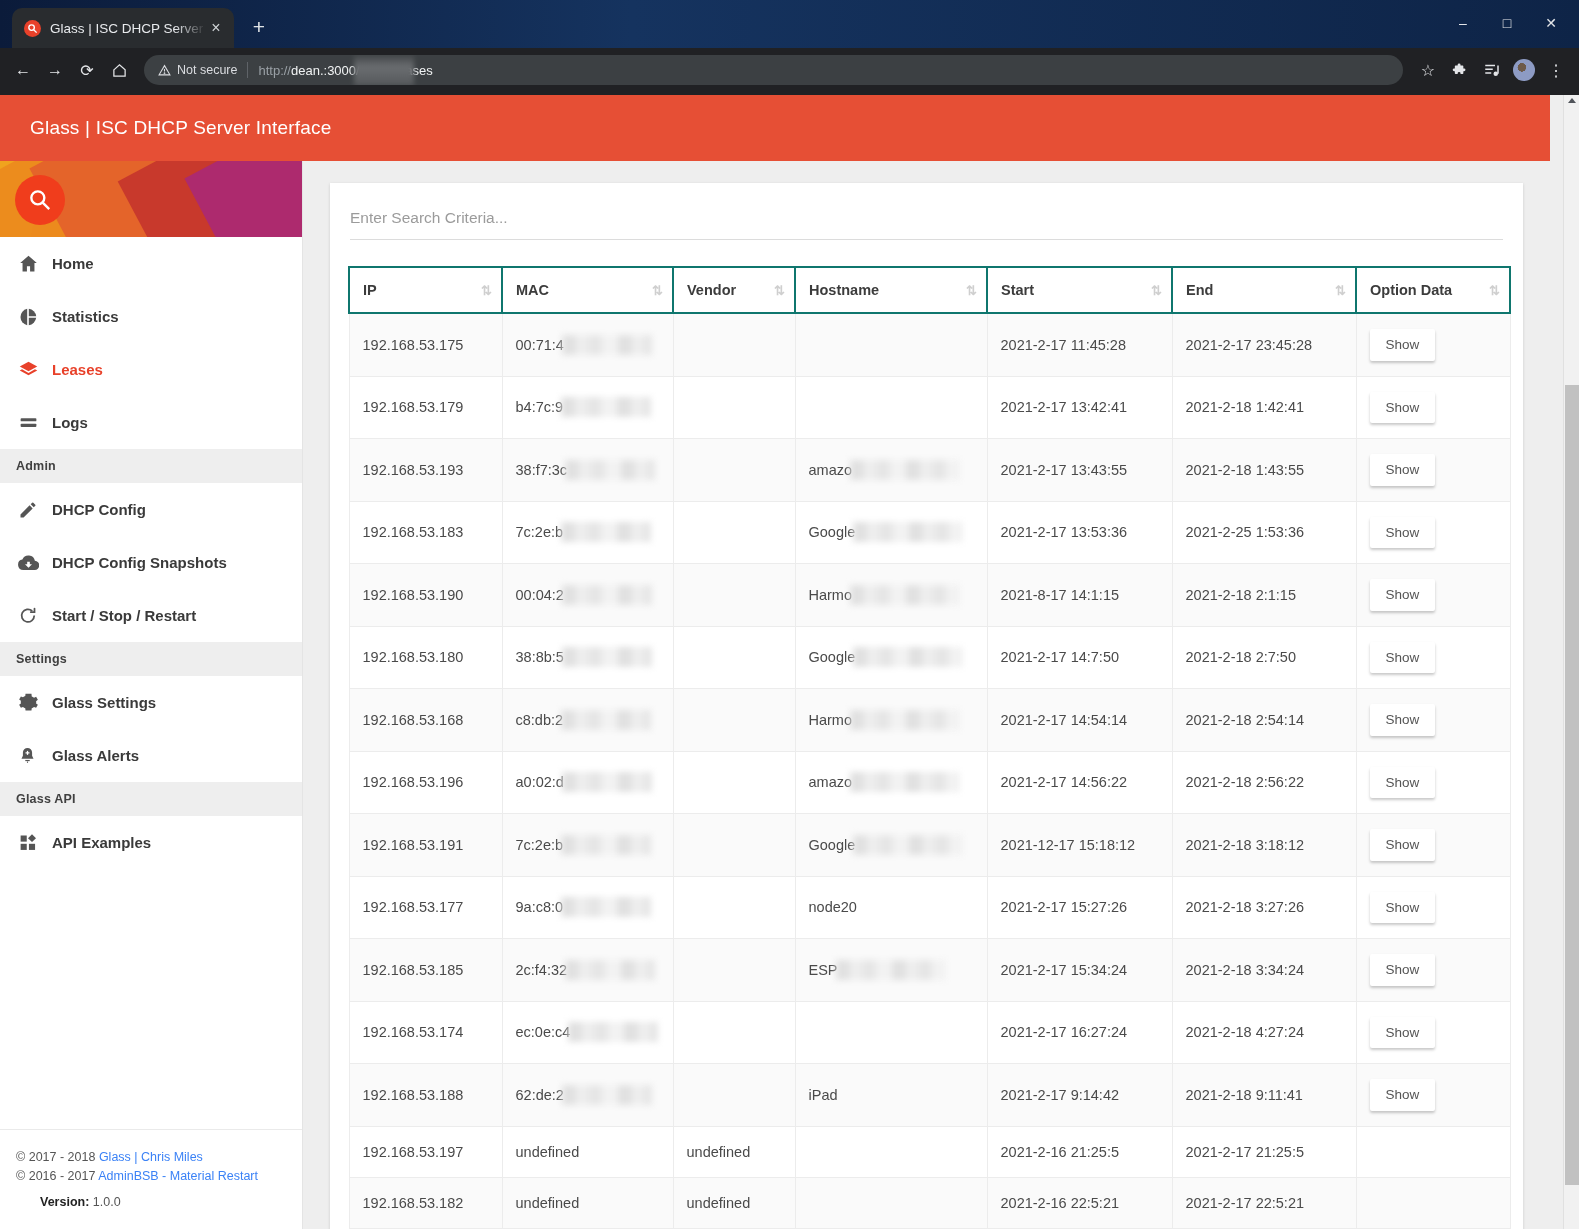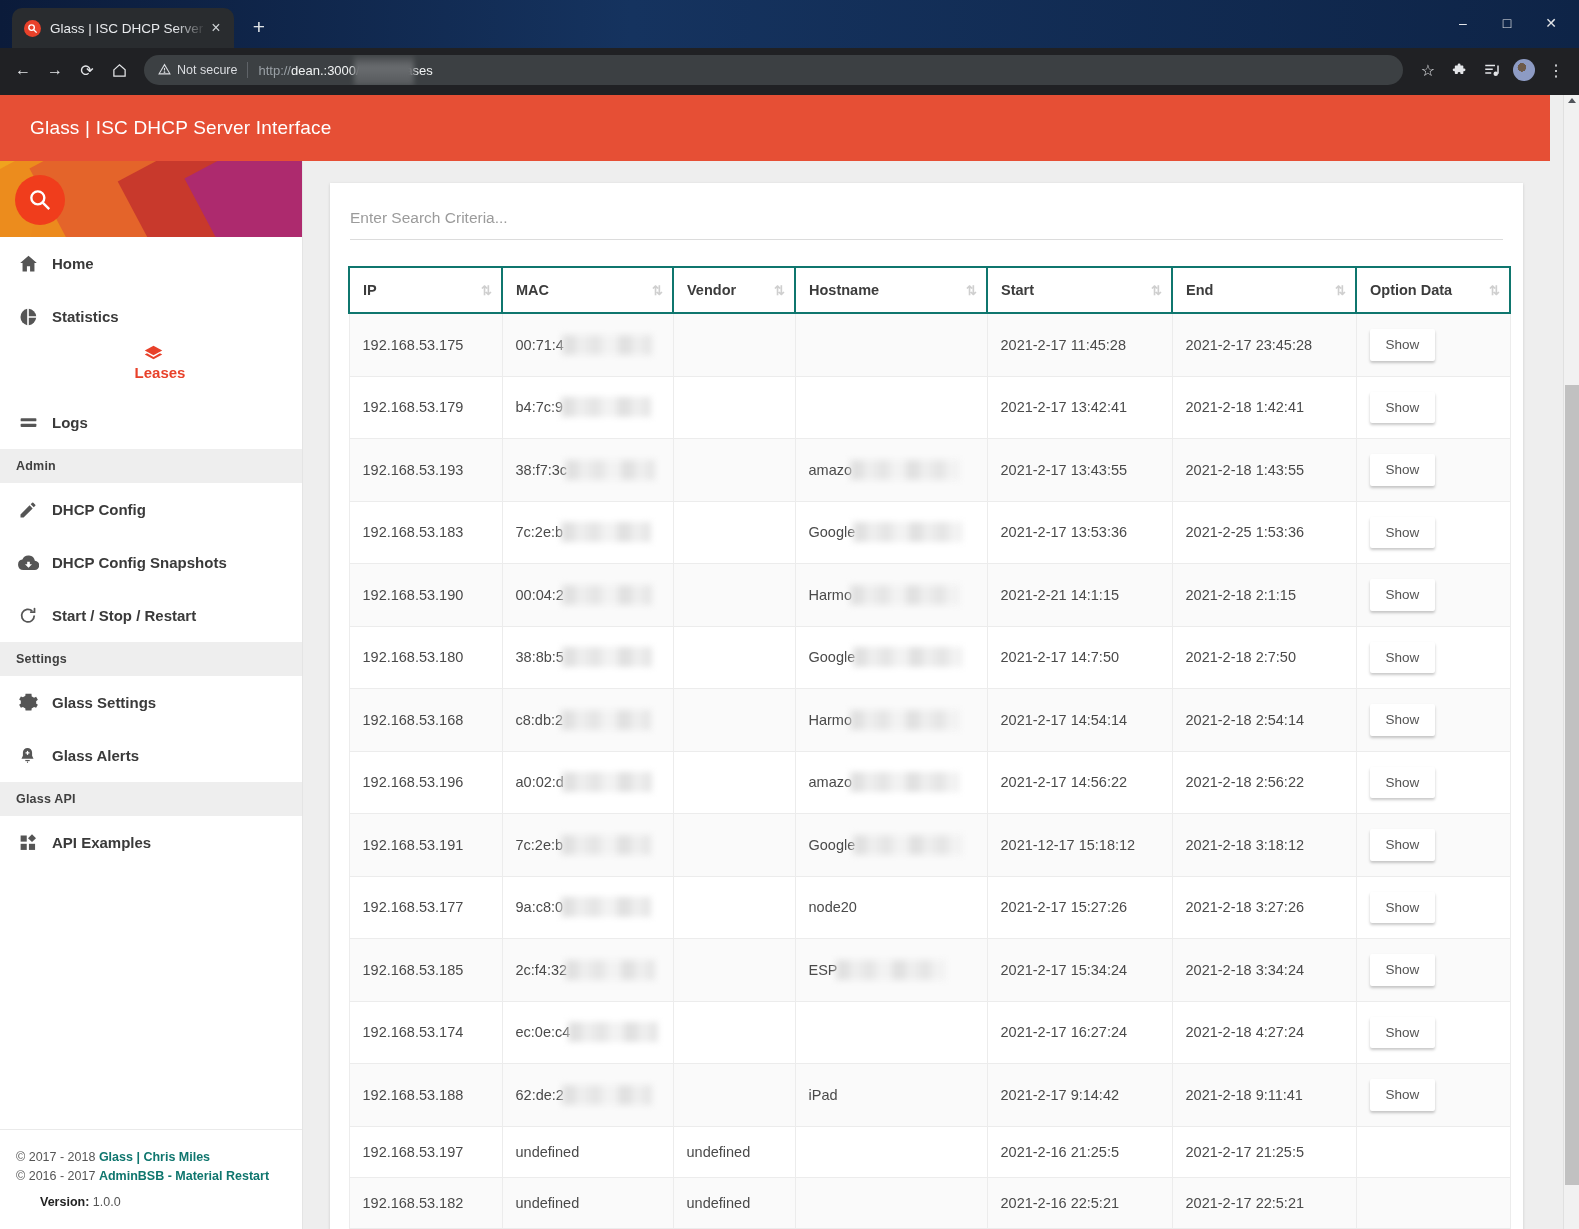--- a/index.html
+++ b/index.html
@@ -71,21 +71,21 @@
     border-radius: 50%; cursor: pointer; flex: 0 0 auto;
     font-size: 16px;
   }
   .omnibox {
     flex: 1 1 auto; height: 30px; background: #3c4043;
     border-radius: 16px; margin: 0 8px;
     display: flex; align-items: center; padding: 0 14px;
     position: relative; overflow: hidden;
   }
   .notsecure {
-    display:flex; align-items:flex-start; gap:6px;
+    display:flex; align-items:center; gap:6px;
     color: #dadce0; font-size: 12.5px; white-space: nowrap;
   }
   .omni-sep { width:1px; height:16px; background:#5f6368; margin:0 10px; }
   .omni-url { color:#9aa0a6; font-size: 13px; white-space: nowrap; position:relative; }
   .omni-url b { color:#f1f3f4; font-weight: 400; }
   .redact-url {
     position: absolute; left: 96px; top: -9px;
     width: 60px; height: 32px;
     background: linear-gradient(180deg,#3f4245 0%, #6a6d70 40%, #55585b 100%);
     filter: blur(2.5px);
@@ -161,34 +161,34 @@
     font-size: 12.5px; font-weight: bold;
     padding: 10px 0 10px 16px;
     letter-spacing: .2px;
   }
   .sb-item {
     display: flex; align-items: center;
     height: 53px; padding-left: 18px;
     color: #3a3a3a; font-size: 15px; font-weight: bold;
     cursor: pointer; background:#fff;
   }
-  .sb-item.active { color: #e8412a; flex-direction: column; }
+  .sb-item.active { color: #e8412a; }
   .sb-item .ico {
     width: 34px; flex: 0 0 auto;
     display: flex; align-items: center;
     color: #555;
   }
   .sb-item.active .ico { color: #e8412a; }
   .sb-footer {
     position:absolute; left:0; bottom:0; width:100%;
     border-top: 1px solid #eaeaea;
     padding: 18px 16px 20px 16px;
     font-size: 12.5px; color: #555; line-height: 1.55;
   }
-  .sb-footer a { color: #0f766e; text-decoration: none; font-weight: bold; }
+  .sb-footer a { color: #3b82f6; text-decoration: none; font-weight: normal; }
   .sb-footer .ver { margin-top: 6px; margin-left: 24px; }
   .sb-footer .ver b { color: #222; }
 
   
   .content {
     position: absolute; left: 303px; top: 66px;
     width: 1247px; height: 1071px;
     padding: 22px 27px 0 27px;
   }
   .card {
@@ -656,21 +656,21 @@
                     </span>
                   </td>
                   <td>
                     <span class="mac-wrap">
                       <span>Harmo</span>
                       <span class="redact" style="width: 110px;"></span>
                     </span>
                   </td>
                   <td>
                     <span class="mac-wrap">
-                      <span>2021-2-21 14:1:15</span>
+                      <span>2021-8-17 14:1:15</span>
                     </span>
                   </td>
                   <td>
                     <span class="mac-wrap">
                       <span>2021-2-18 2:1:15</span>
                     </span>
                   </td>
                   <td><button class="btn-show">Show</button></td>
                 </tr>
                 <tr>

